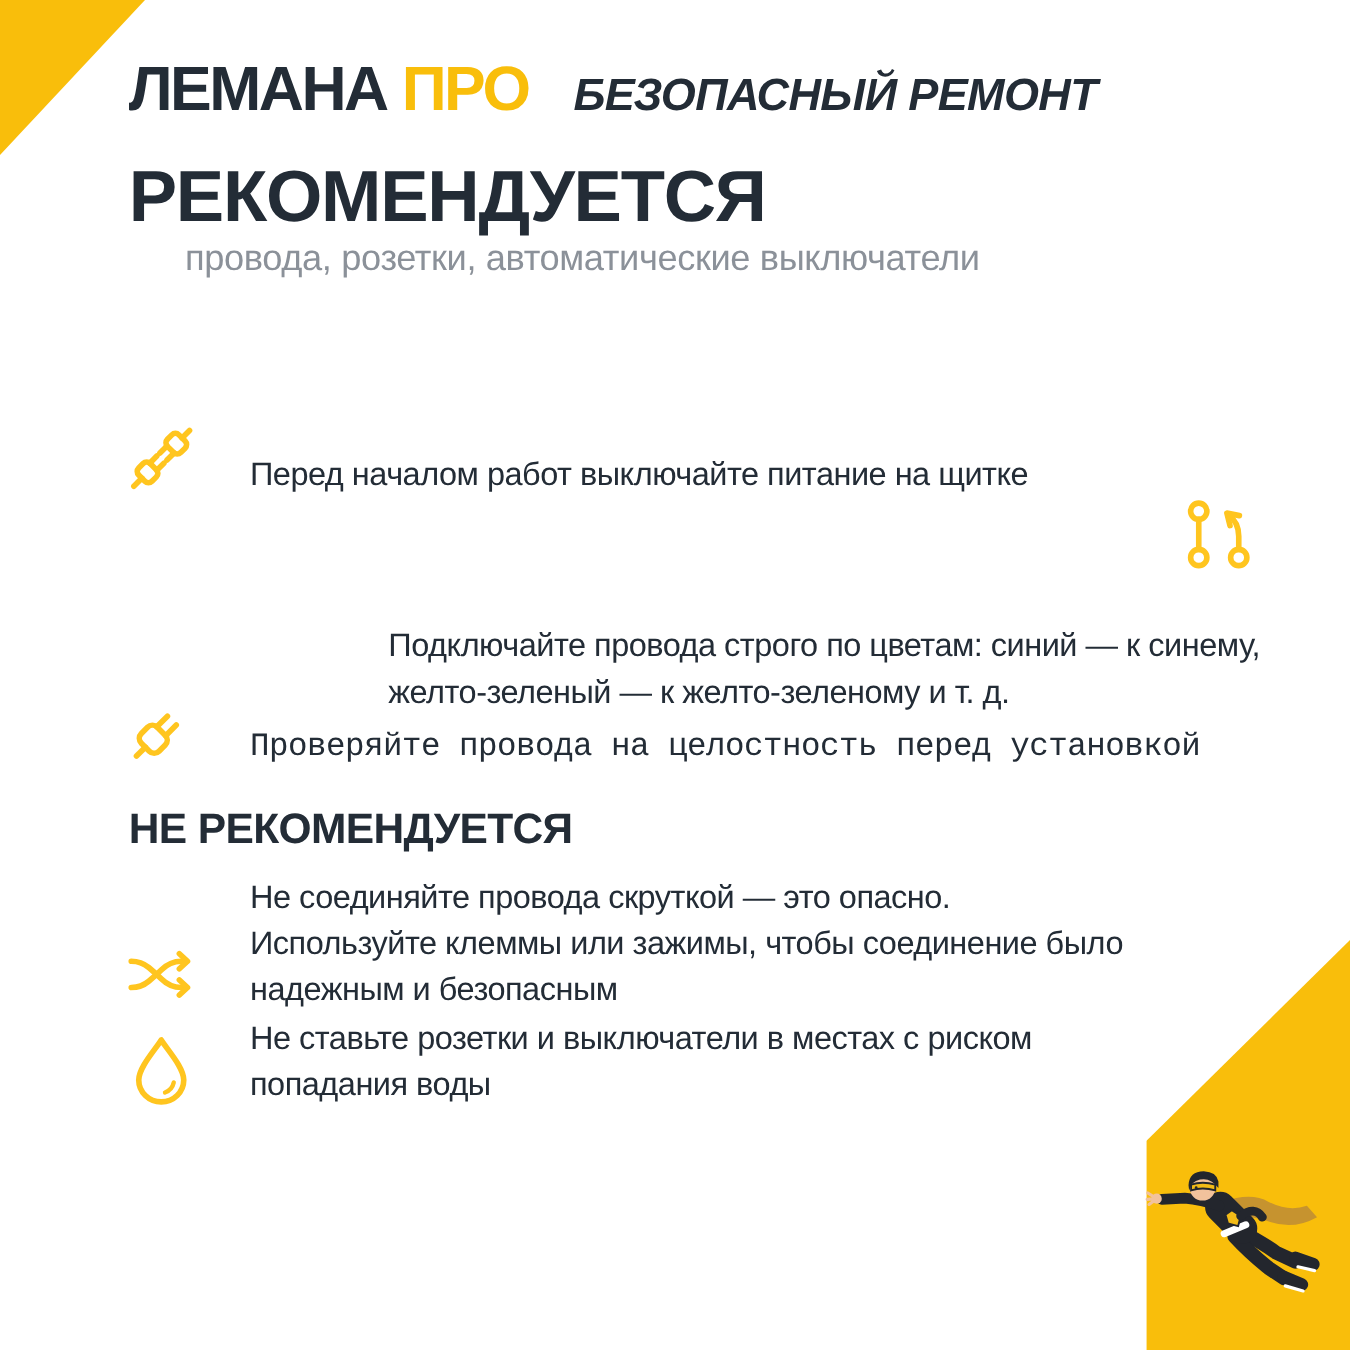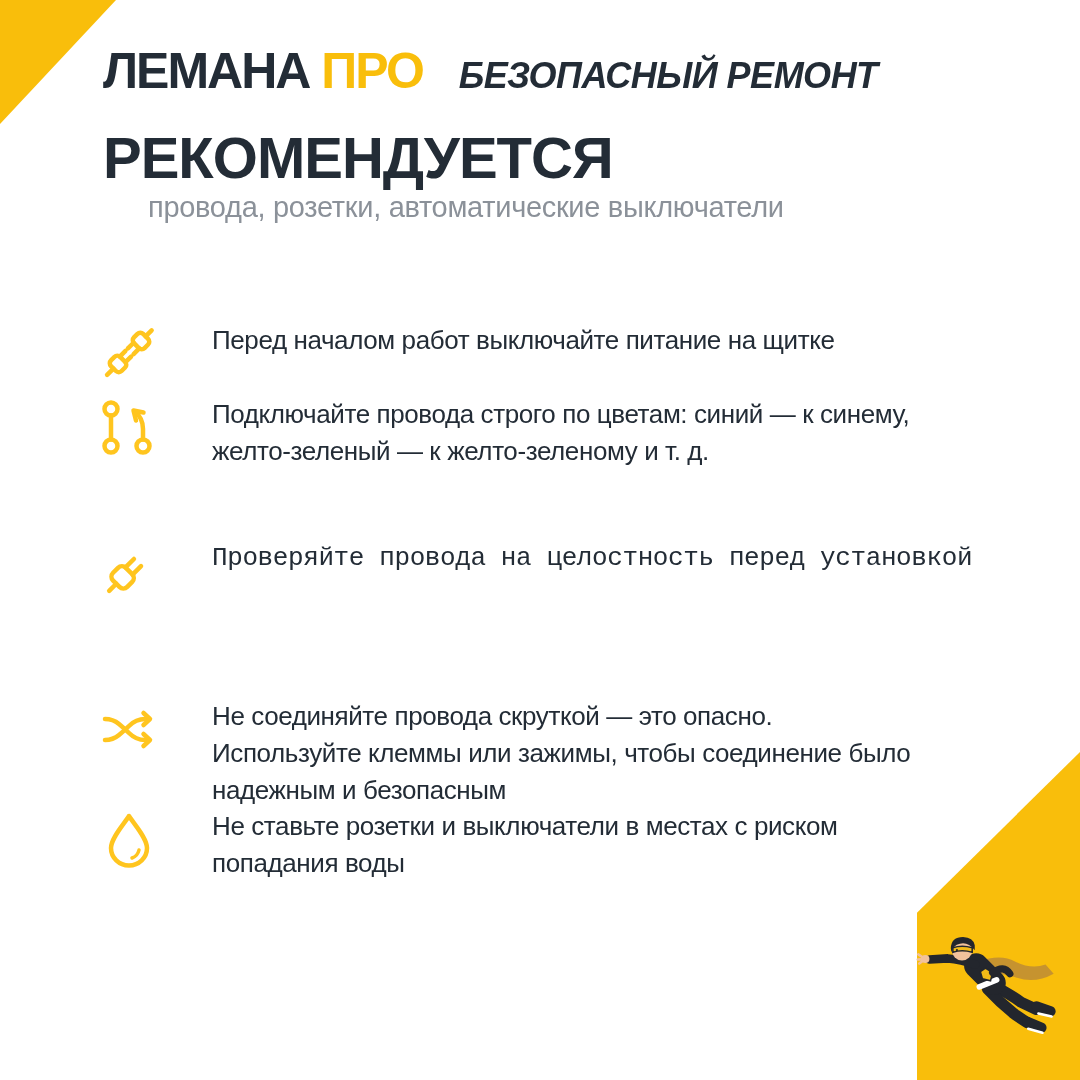--- a/index.html
+++ b/index.html
@@ -29,25 +29,25 @@
   .display-title{position:absolute;left:103px;top:126px;font-size:58px;font-weight:700;
     letter-spacing:-1px;line-height:64px;}
   .subtitle{position:absolute;left:103px;top:190px;font-size:29px;line-height:34px;
     color:var(--text-gray);letter-spacing:-0.3px;margin-left:45px;}
 
   .section-heading{position:absolute;left:103px;font-size:34px;font-weight:700;
     letter-spacing:-0.5px;line-height:40px;}
   #rec-heading{top:260px;}
   #notrec-heading{top:643px;}
 
-  .item{position:absolute;left:98px;width:910px;display:flex;align-items:flex-start;gap:52px;}
+  .item{position:absolute;left:98px;width:910px;display:flex;align-items:flex-end;gap:40px;}
   .item-icon{width:62px;height:62px;flex:none;overflow:visible;}
   .item-text{font-size:26px;line-height:37px;letter-spacing:-0.4px;white-space:pre-line;color:var(--text-dark);}
   #item-r1{top:322px;height:76px;}
-  #item-r2{top:396px;height:72px;}
+  #item-r2{top:396px;height:72px;flex-direction:column;}
   #item-r3{top:468px;height:74px;}
   #item-r4{top:540px;height:76px;font-family:Liberation Mono, monospace;}
   #item-n1{top:698px;height:112px;}
   #item-n2{top:808px;height:78px;}
 
   svg.ic .st{stroke:var(--icon-yellow);fill:none;stroke-width:4.5;stroke-linecap:round;stroke-linejoin:round;}
   svg.ic .thin{stroke-width:3.5;}
   svg.ic .icf{fill:var(--icon-yellow);stroke:none;}
 
   .hero{position:absolute;left:915px;top:933px;width:148px;height:112px;overflow:visible;}
@@ -110,20 +110,21 @@
       <g transform="rotate(-45 31 31)">
         <line class="st" x1="3" y1="31" x2="13" y2="31"></line>
         <rect class="st" x="13" y="21" width="18" height="20" rx="5.5"></rect>
         <line class="st" x1="31" y1="26" x2="43" y2="26"></line>
         <line class="st" x1="31" y1="36" x2="43" y2="36"></line>
       </g>
     </svg>
     <div class="item-text">Проверяйте провода на целостность перед установкой</div>
   </div>
 
+  <h2 class="section-heading" id="notrec-heading">НЕ РЕКОМЕНДУЕТСЯ</h2>
 
   <div class="item" id="item-n2">
     <svg class="item-icon ic" viewBox="0 0 62 62">
       <path class="st" d="M31,8 C26,16 13,30 13,40 A18,17.5 0 0 0 49,40 C49,30 36,16 31,8 Z"></path>
       <path class="st thin" d="M41,42 A11,11 0 0 1 34,50"></path>
     </svg>
     <div class="item-text">Не ставьте розетки и выключатели в местах с риском
 попадания воды</div>
   </div>
 

